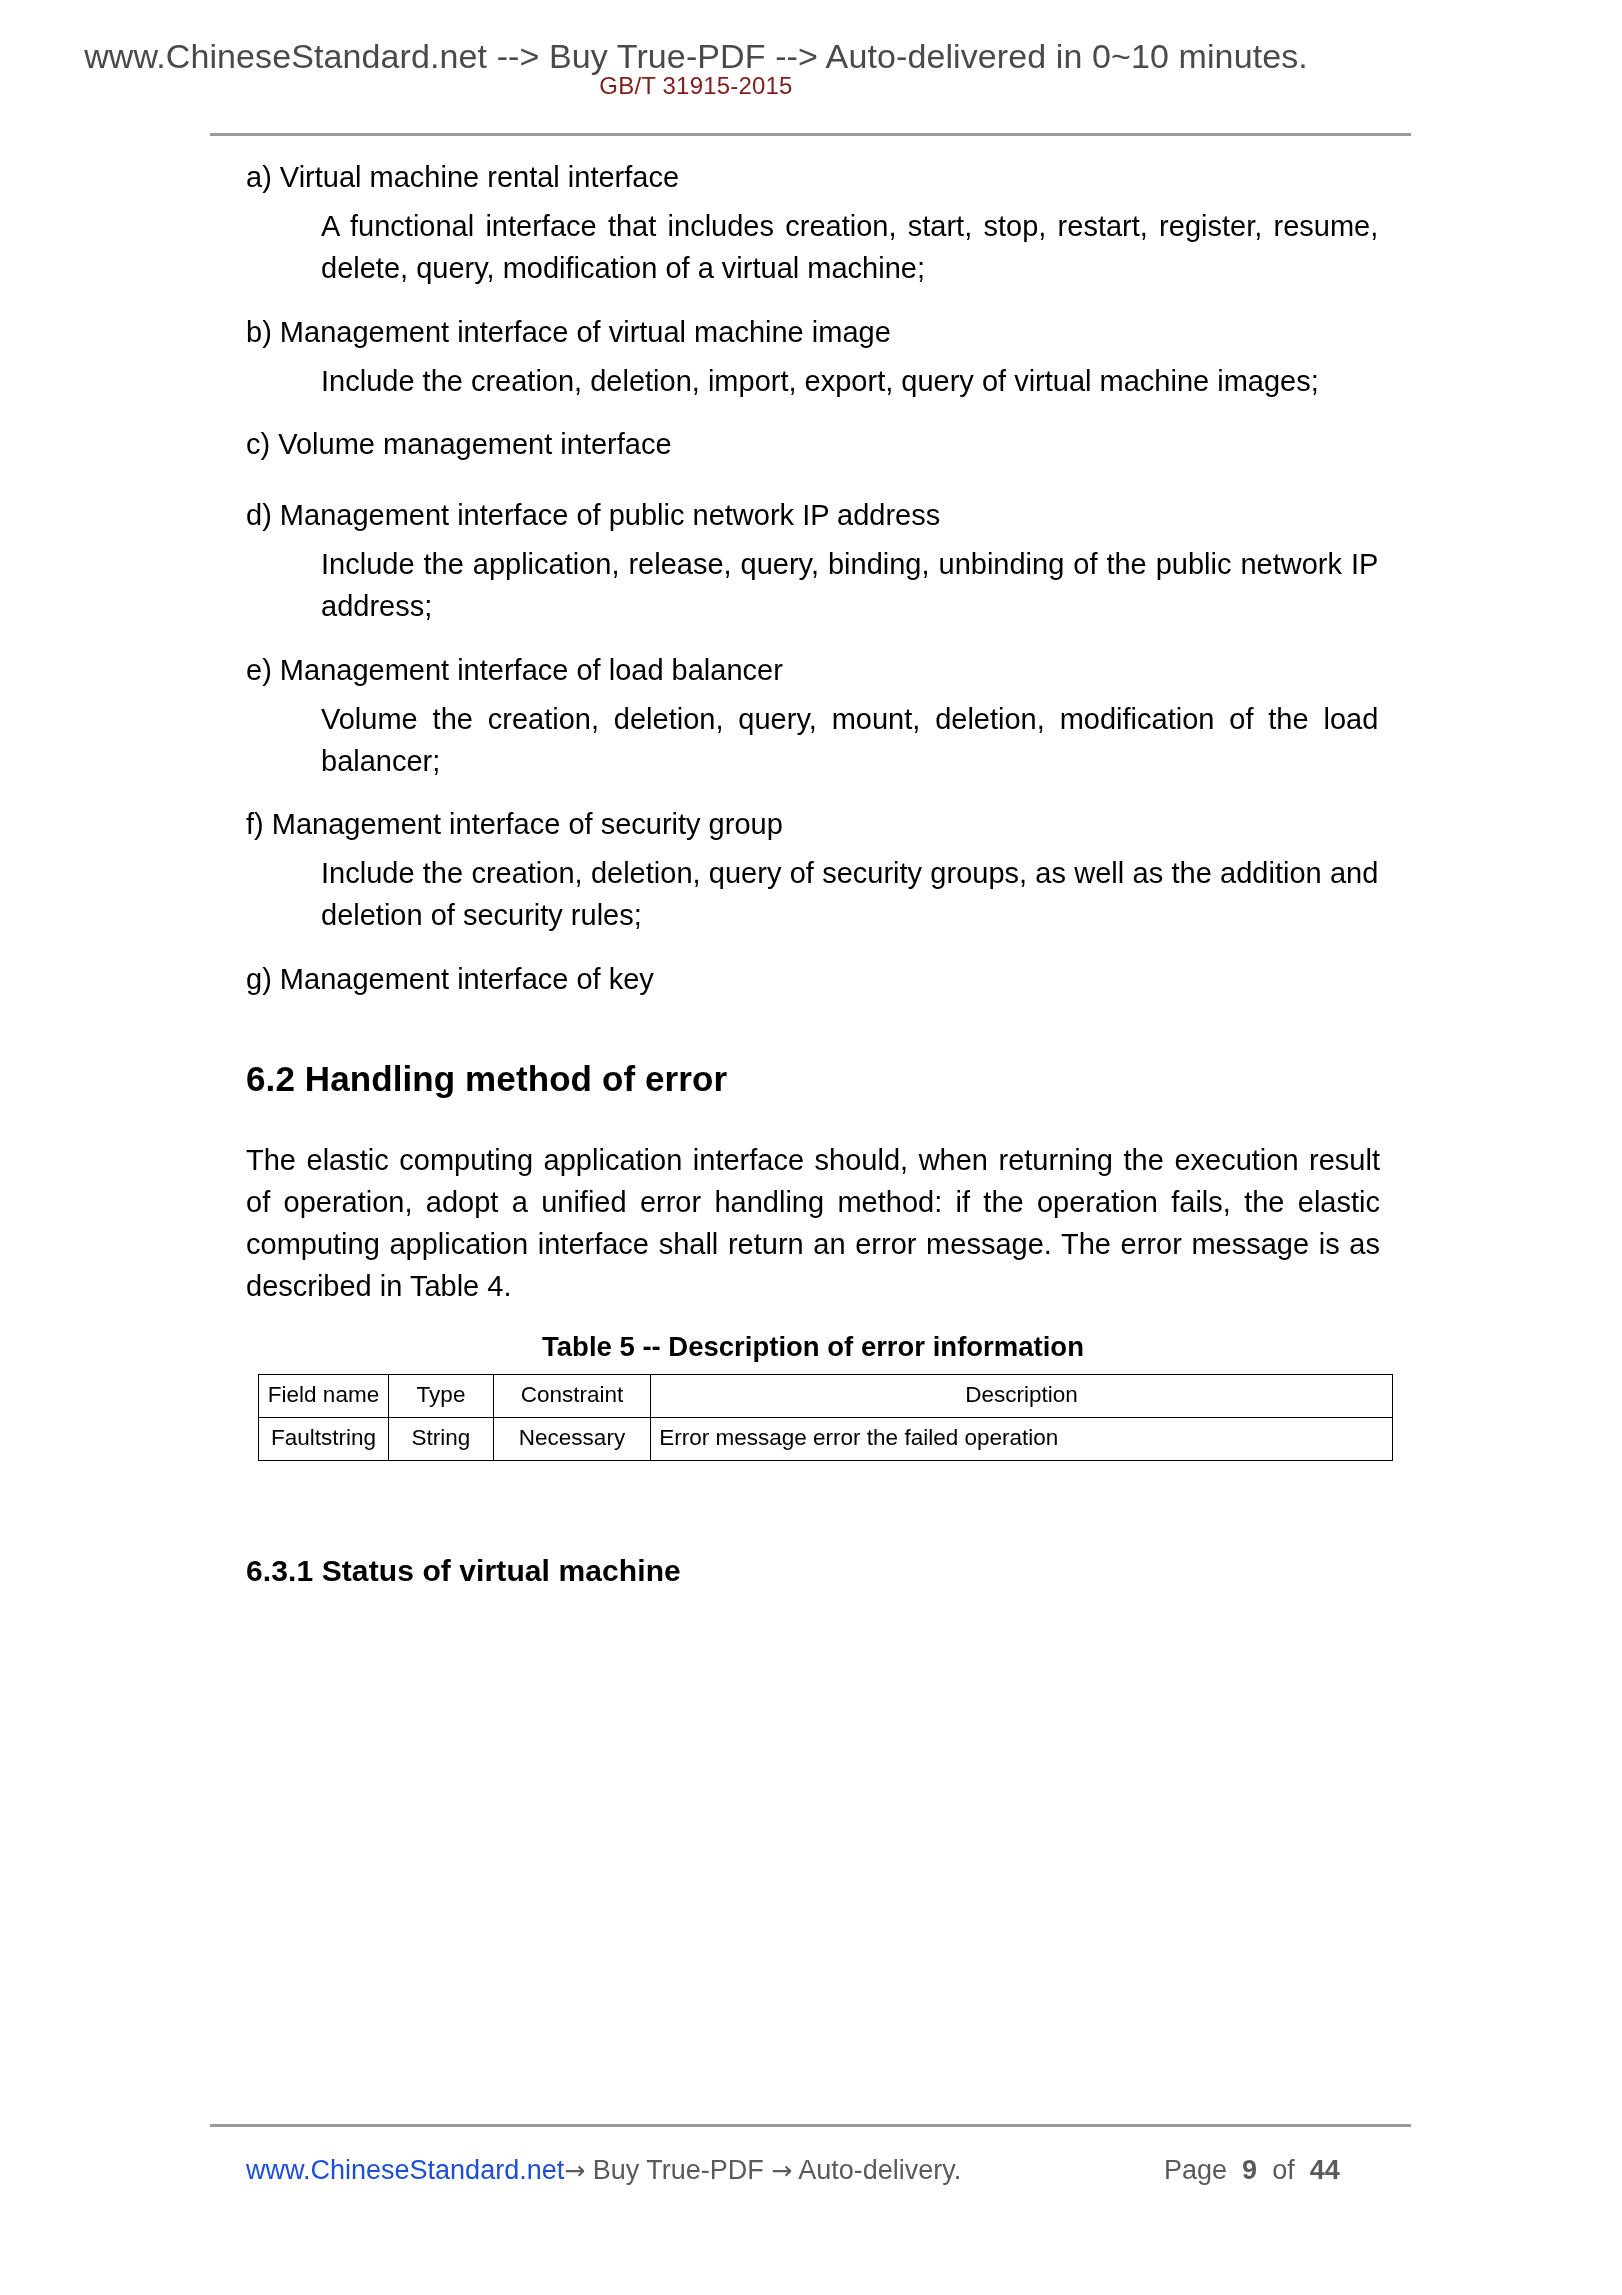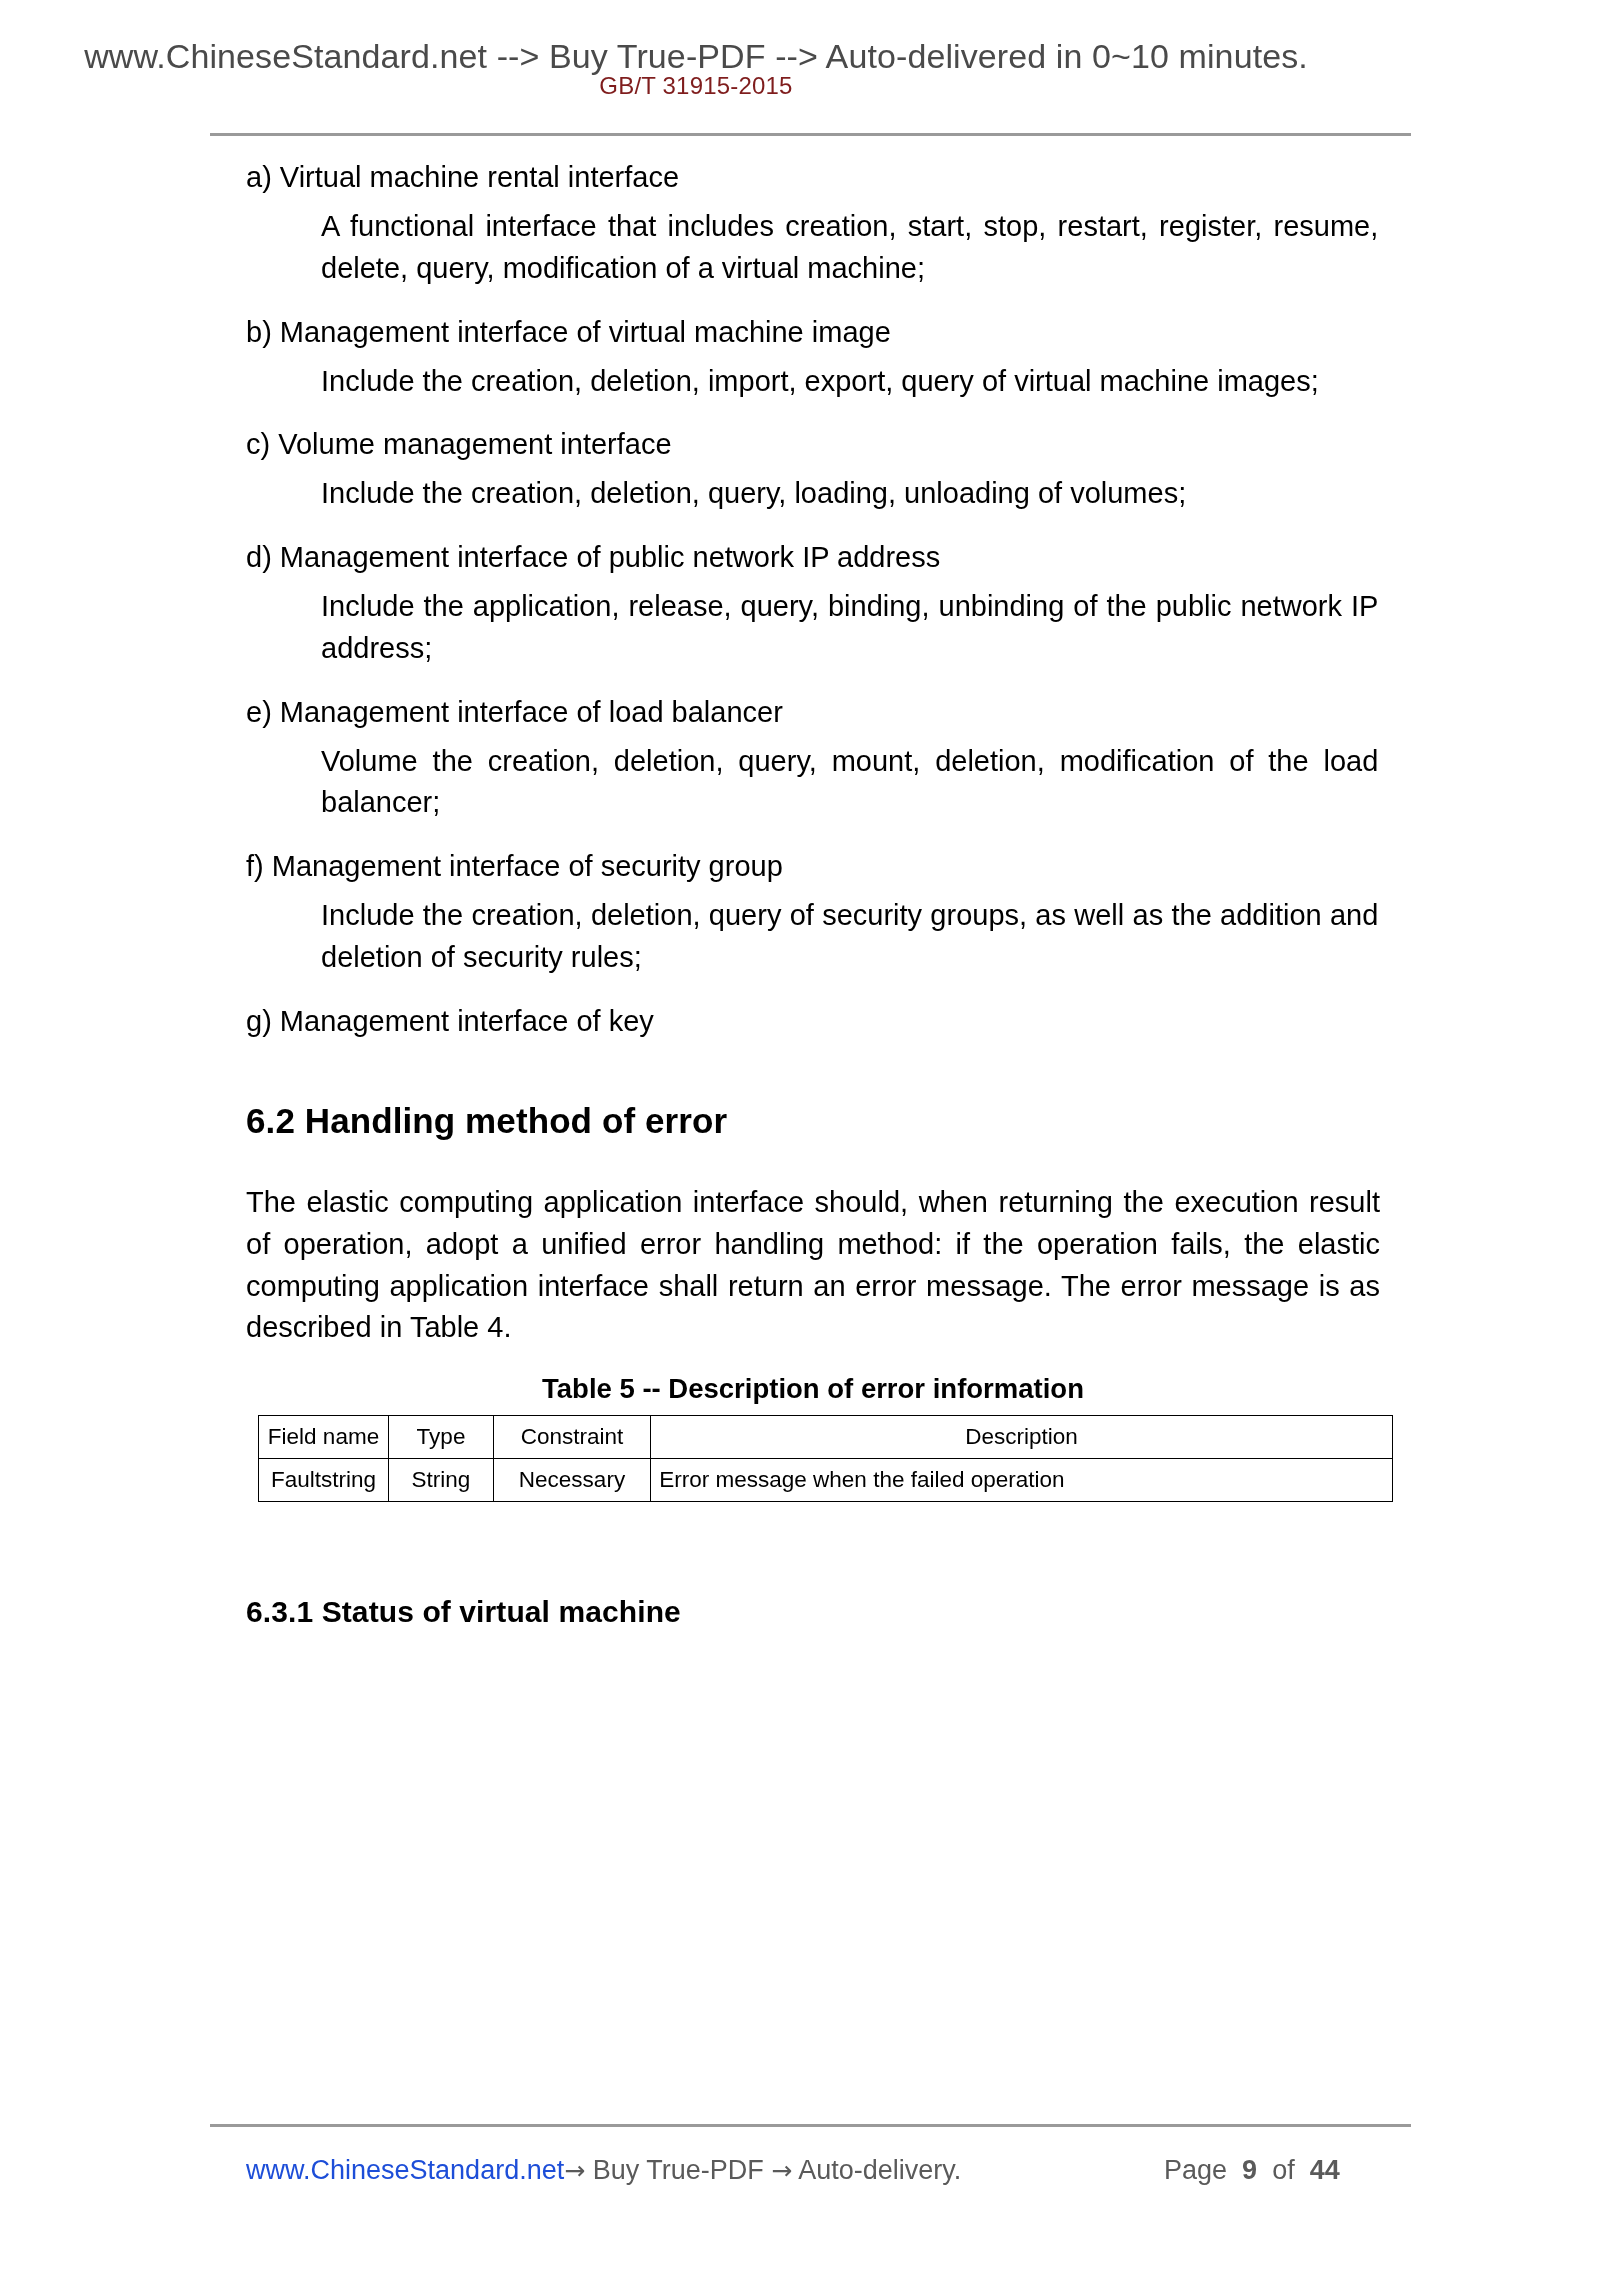--- a/index.html
+++ b/index.html
@@ -192,21 +192,20 @@
     <div class="li-body">A functional interface that includes creation, start, stop, restart, register, resume, delete, query, modification of a virtual machine;</div>
     <div class="gap-b"></div>
 
     <div class="li-label">b) Management interface of virtual machine image</div>
     <div class="gap-a"></div>
     <div class="li-body">Include the creation, deletion, import, export, query of virtual machine images;</div>
     <div class="gap-b"></div>
 
     <div class="li-label">c) Volume management interface</div>
     <div class="gap-a"></div>
-    <div class="li-body nojust">Include the creation, deletion, query, loading, unloading of volumes;</div>
     <div class="gap-b"></div>
 
     <div class="li-label">d) Management interface of public network IP address</div>
     <div class="gap-a"></div>
     <div class="li-body">Include the application, release, query, binding, unbinding of the public network IP address;</div>
     <div class="gap-b"></div>
 
     <div class="li-label">e) Management interface of load balancer</div>
     <div class="gap-a"></div>
     <div class="li-body">Volume the creation, deletion, query, mount, deletion, modification of the load balancer;</div>
@@ -238,21 +237,21 @@
         <tr>
           <td class="c">Field name</td>
           <td class="c">Type</td>
           <td class="c">Constraint</td>
           <td class="c">Description</td>
         </tr>
         <tr>
           <td class="c">Faultstring</td>
           <td class="c">String</td>
           <td class="c">Necessary</td>
-          <td class="l">Error message when the failed operation</td>
+          <td class="l">Error message error the failed operation</td>
         </tr>
       </tbody>
     </table>
 
     <div style="height:50px"></div>
 
     <div style="height:43px"></div>
     <h3 class="sec">6.3.1 Status of virtual machine</h3>
 
   </div>

